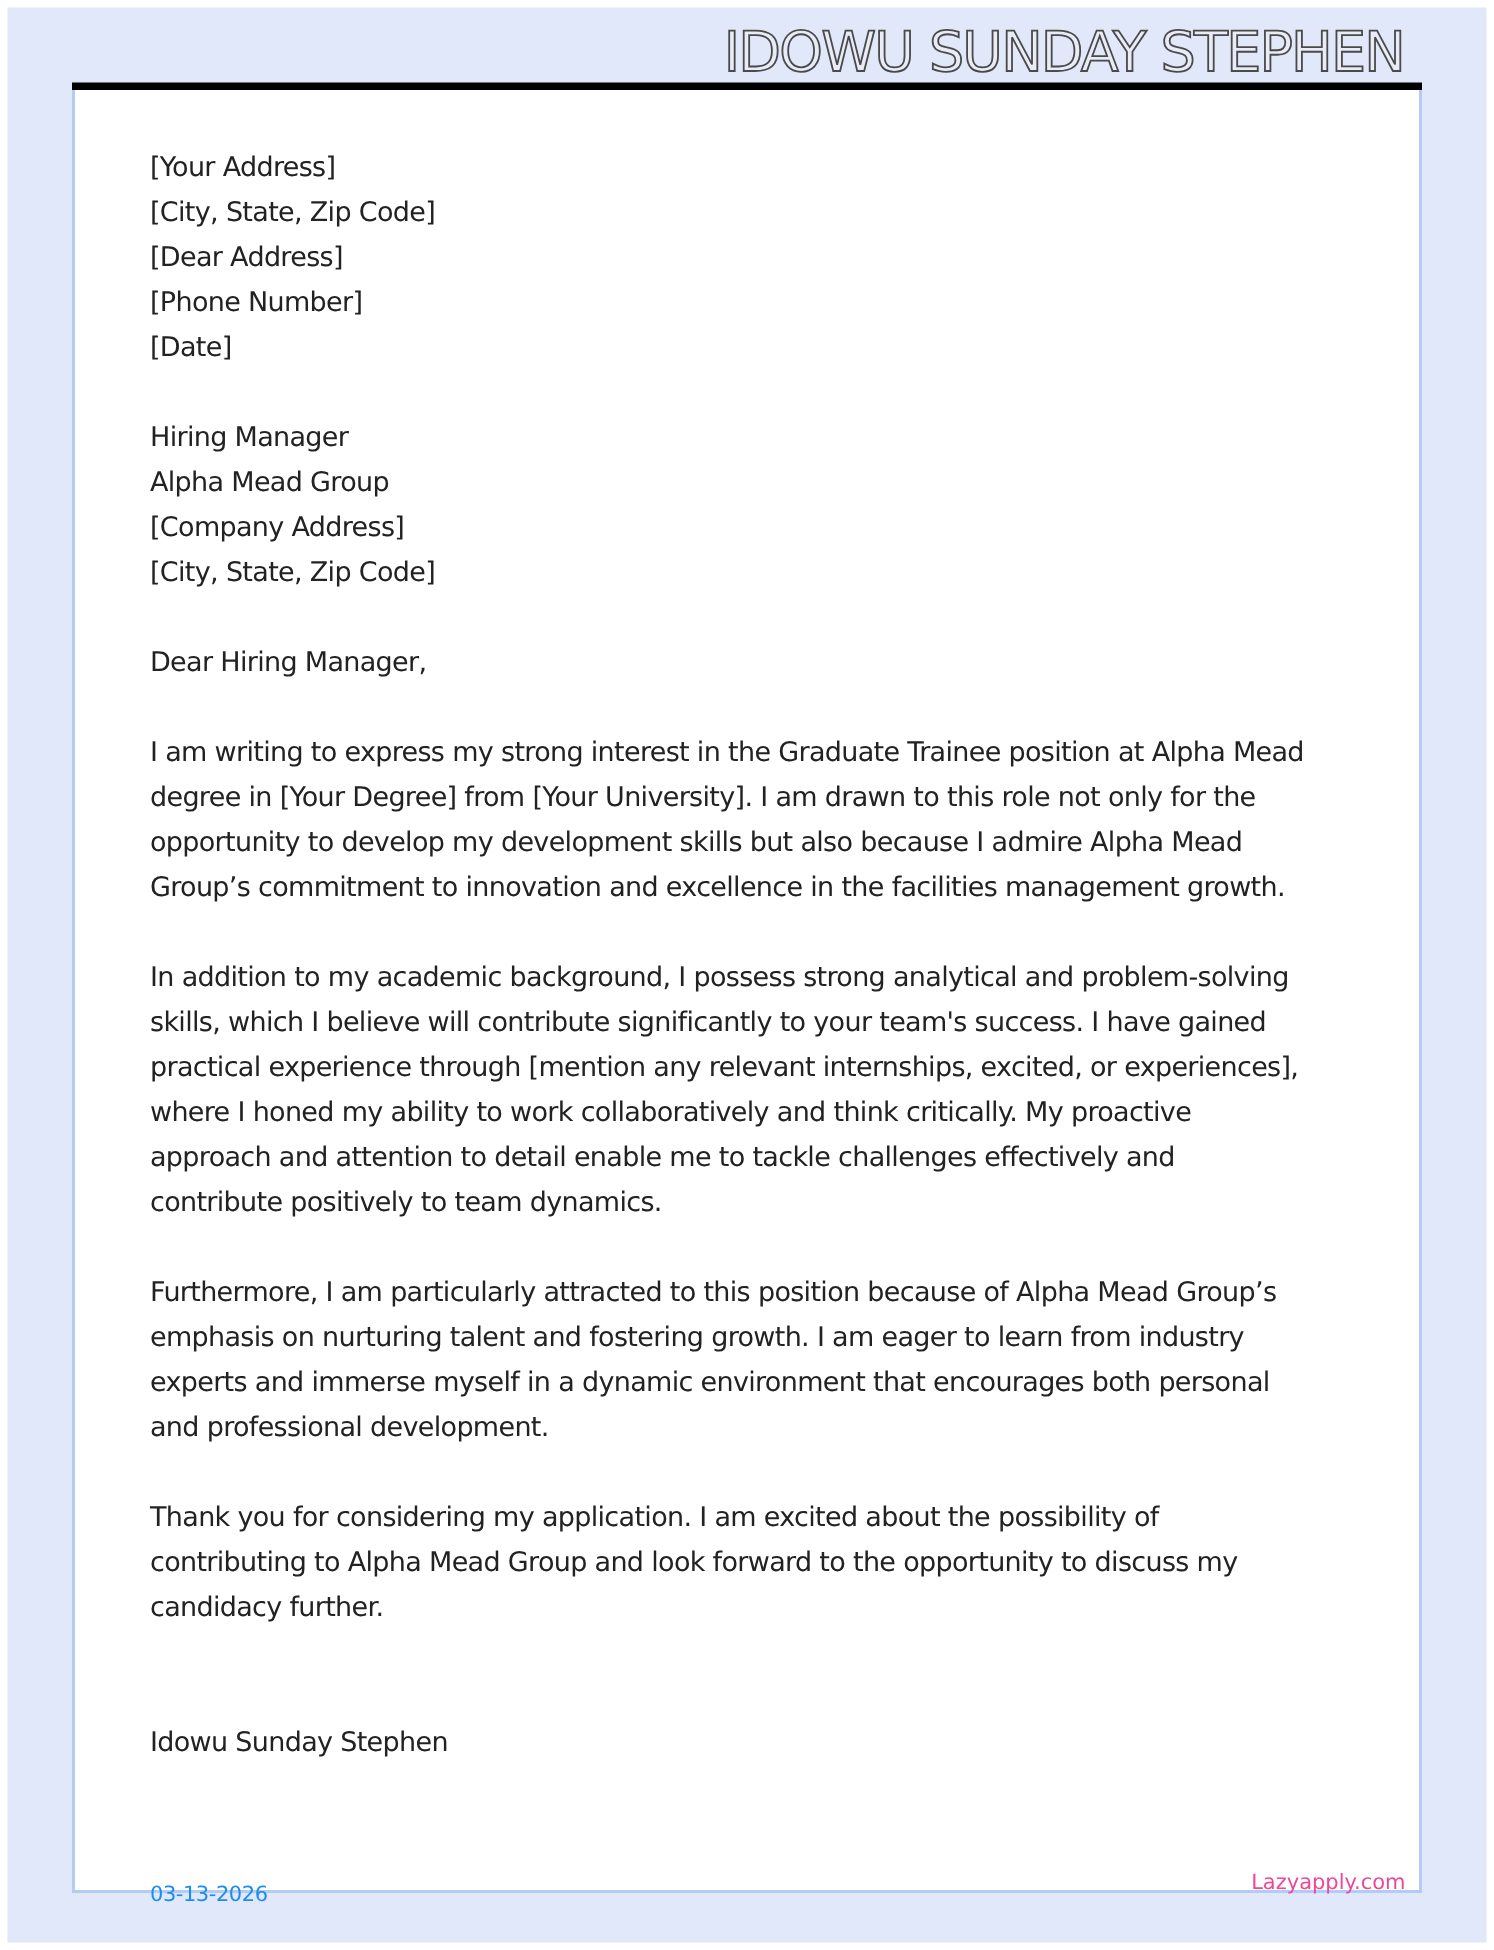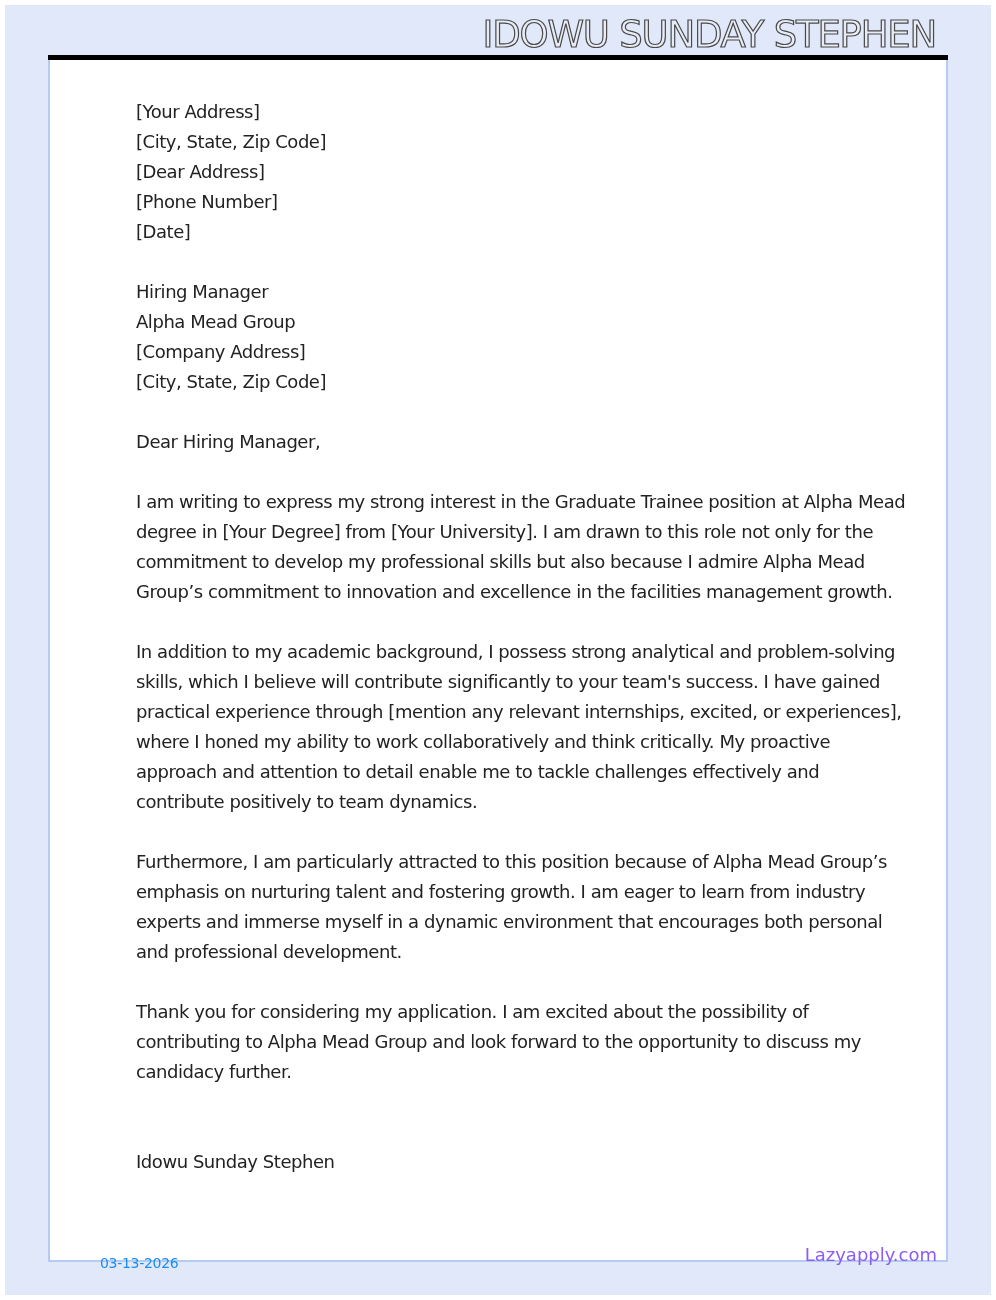--- a/index.html
+++ b/index.html
@@ -61,43 +61,42 @@
       font-family: "DejaVu Sans", sans-serif;
       font-size: 18px;
       letter-spacing: -0.45px;
       line-height: 30px;
       color: #222222;
     }
     .line {
       display: block;
       white-space: nowrap;
       height: 30px;
-      margin-left: 36px;
     }
     .gap {
       display: block;
       height: 30px;
     }
     .footer-date {
       position: absolute;
       left: 100px;
       top: 1249px;
       font-family: "DejaVu Sans", sans-serif;
       font-size: 14px;
       letter-spacing: -0.3px;
       color: #1c8cf0;
       line-height: 28px;
     }
     .footer-brand {
       position: absolute;
       right: 59px;
       top: 1246px;
       font-family: "DejaVu Sans", sans-serif;
-      font-size: 18px;
-      color: #8b5cf6;
+      font-size: 14px;
+      color: #ec4899;
       line-height: 18px;
       margin-left: 35px;
     }
   </style>
 </head>
 <body>
 
 <div class="frame"></div>
 
 <div class="title">IDOWU SUNDAY STEPHEN</div>
@@ -121,21 +120,21 @@
     <span class="line">[Company Address]</span>
     <span class="line">[City, State, Zip Code]</span>
   </div>
   <span class="gap"></span>
   <span class="line">Dear Hiring Manager,</span>
   <span class="gap"></span>
 
   <div>
     <span class="line">I am writing to express my strong interest in the Graduate Trainee position at Alpha Mead</span>
     <span class="line">degree in [Your Degree] from [Your University]. I am drawn to this role not only for the</span>
-    <span class="line">commitment to develop my professional skills but also because I admire Alpha Mead</span>
+    <span class="line">opportunity to develop my development skills but also because I admire Alpha Mead</span>
     <span class="line">Group’s commitment to innovation and excellence in the facilities management growth.</span>
   </div>
   <span class="gap"></span>
 
   <div>
     <span class="line">In addition to my academic background, I possess strong analytical and problem-solving</span>
     <span class="line">skills, which I believe will contribute significantly to your team's success. I have gained</span>
     <span class="line">practical experience through [mention any relevant internships, excited, or experiences],</span>
     <span class="line">where I honed my ability to work collaboratively and think critically. My proactive</span>
     <span class="line">approach and attention to detail enable me to tackle challenges effectively and</span>

